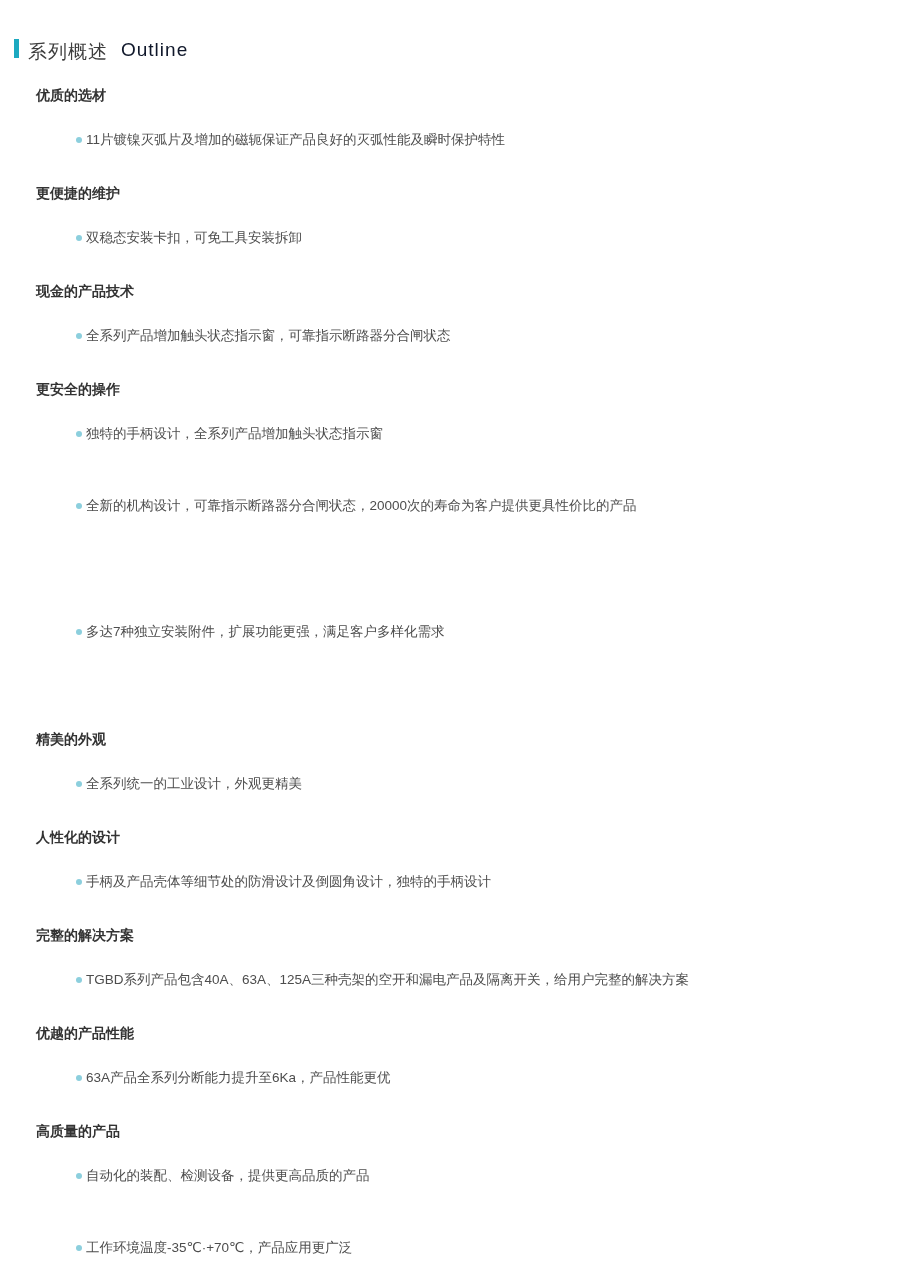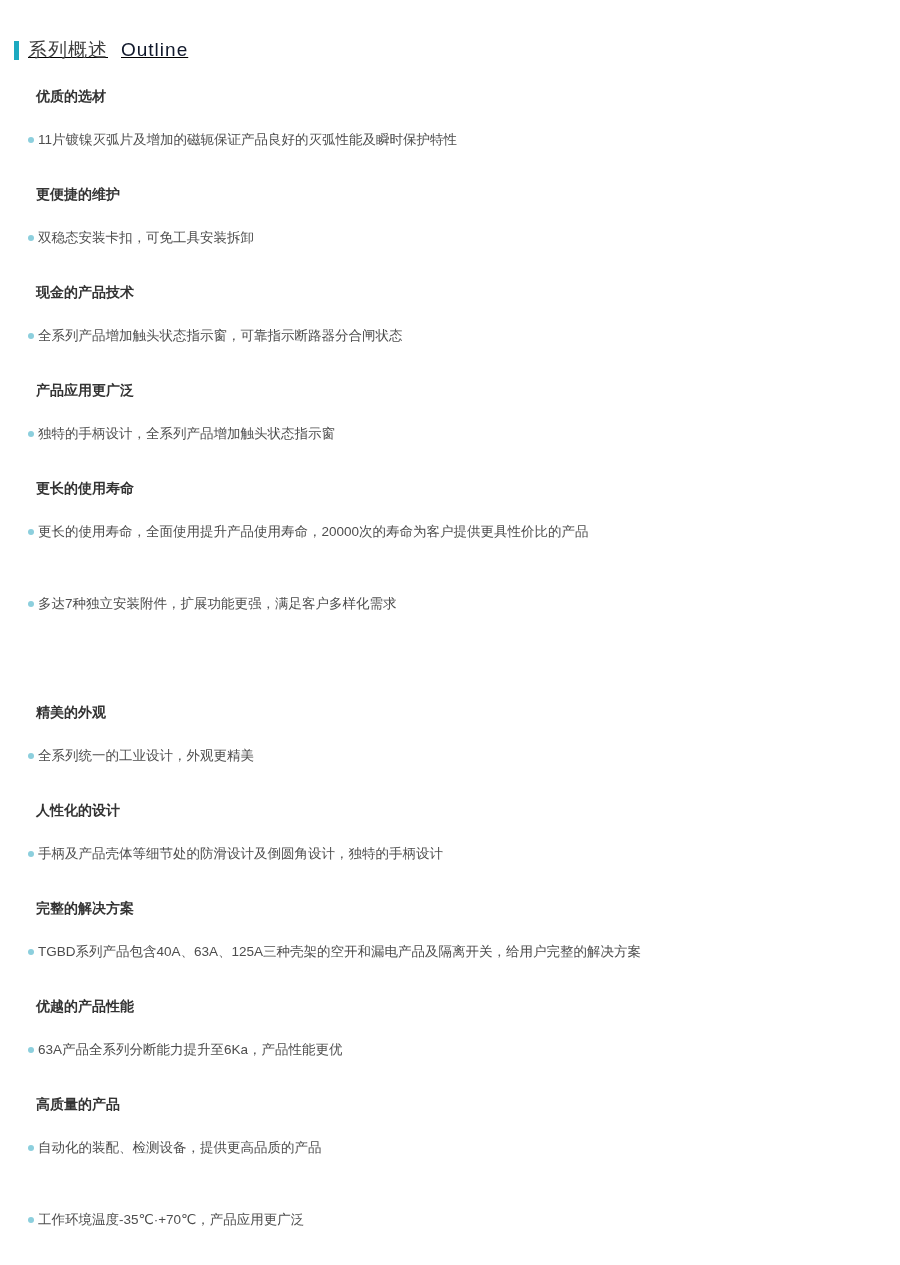--- a/index.html
+++ b/index.html
@@ -17,23 +17,22 @@
     width: 900px;
     height: 1265px;
     background: #ffffff;
   }
   
   .header {
     position: absolute;
     top: 39px;
     left: 14px;
     display: flex;
-    align-items: center;
+    align-items: flex-start;
     height: 22px;
-    text-decoration: underline;
   }
   .accent-bar {
     width: 5px;
     height: 19px;
     background: #1ca9c0;
     margin-right: 9px;
   }
   .title-cn {
     font-size: 19px;
     color: #3d3d3d;
@@ -55,29 +54,31 @@
   .section {
     height: 98px;
   }
   .feature-heading {
     padding-top: 10px;
     padding-left: 36px;
     font-size: 14px;
     line-height: 16px;
     font-weight: bold;
     color: #333333;
+    font-family: Liberation Serif, serif;
   }
   .feature-line {
     margin-top: 28px;
     padding-left: 28px;
     display: flex;
     align-items: center;
     font-size: 13.5px;
     line-height: 16px;
     color: #4d4d4d;
+    margin-left: 48px;
   }
   .bullet-dot {
     width: 6px;
     height: 6px;
     border-radius: 50%;
     background: #8ccfdd;
     margin-right: 4px;
     flex: 0 0 auto;
   }
 </style>
@@ -112,32 +113,31 @@
 
     <div class="section">
       <div class="feature-heading">现金的产品技术</div>
       <div class="feature-line">
         <span class="bullet-dot"></span>
         <span>全系列产品增加触头状态指示窗，可靠指示断路器分合闸状态</span>
       </div>
     </div>
 
     <div class="section">
-      <div class="feature-heading">产品应用更广泛</div>
+      <div class="feature-heading">更安全的操作</div>
       <div class="feature-line">
         <span class="bullet-dot"></span>
         <span>独特的手柄设计，全系列产品增加触头状态指示窗</span>
       </div>
     </div>
 
     <div class="section">
-      <div class="feature-heading">更长的使用寿命</div>
       <div class="feature-line">
         <span class="bullet-dot"></span>
-        <span>更长的使用寿命，全面使用提升产品使用寿命，20000次的寿命为客户提供更具性价比的产品</span>
+        <span>全新的机构设计，可靠指示断路器分合闸状态，20000次的寿命为客户提供更具性价比的产品</span>
       </div>
     </div>
 
     <div class="section">
       <div class="feature-line">
         <span class="bullet-dot"></span>
         <span>多达7种独立安装附件，扩展功能更强，满足客户多样化需求</span>
       </div>
     </div>
 

